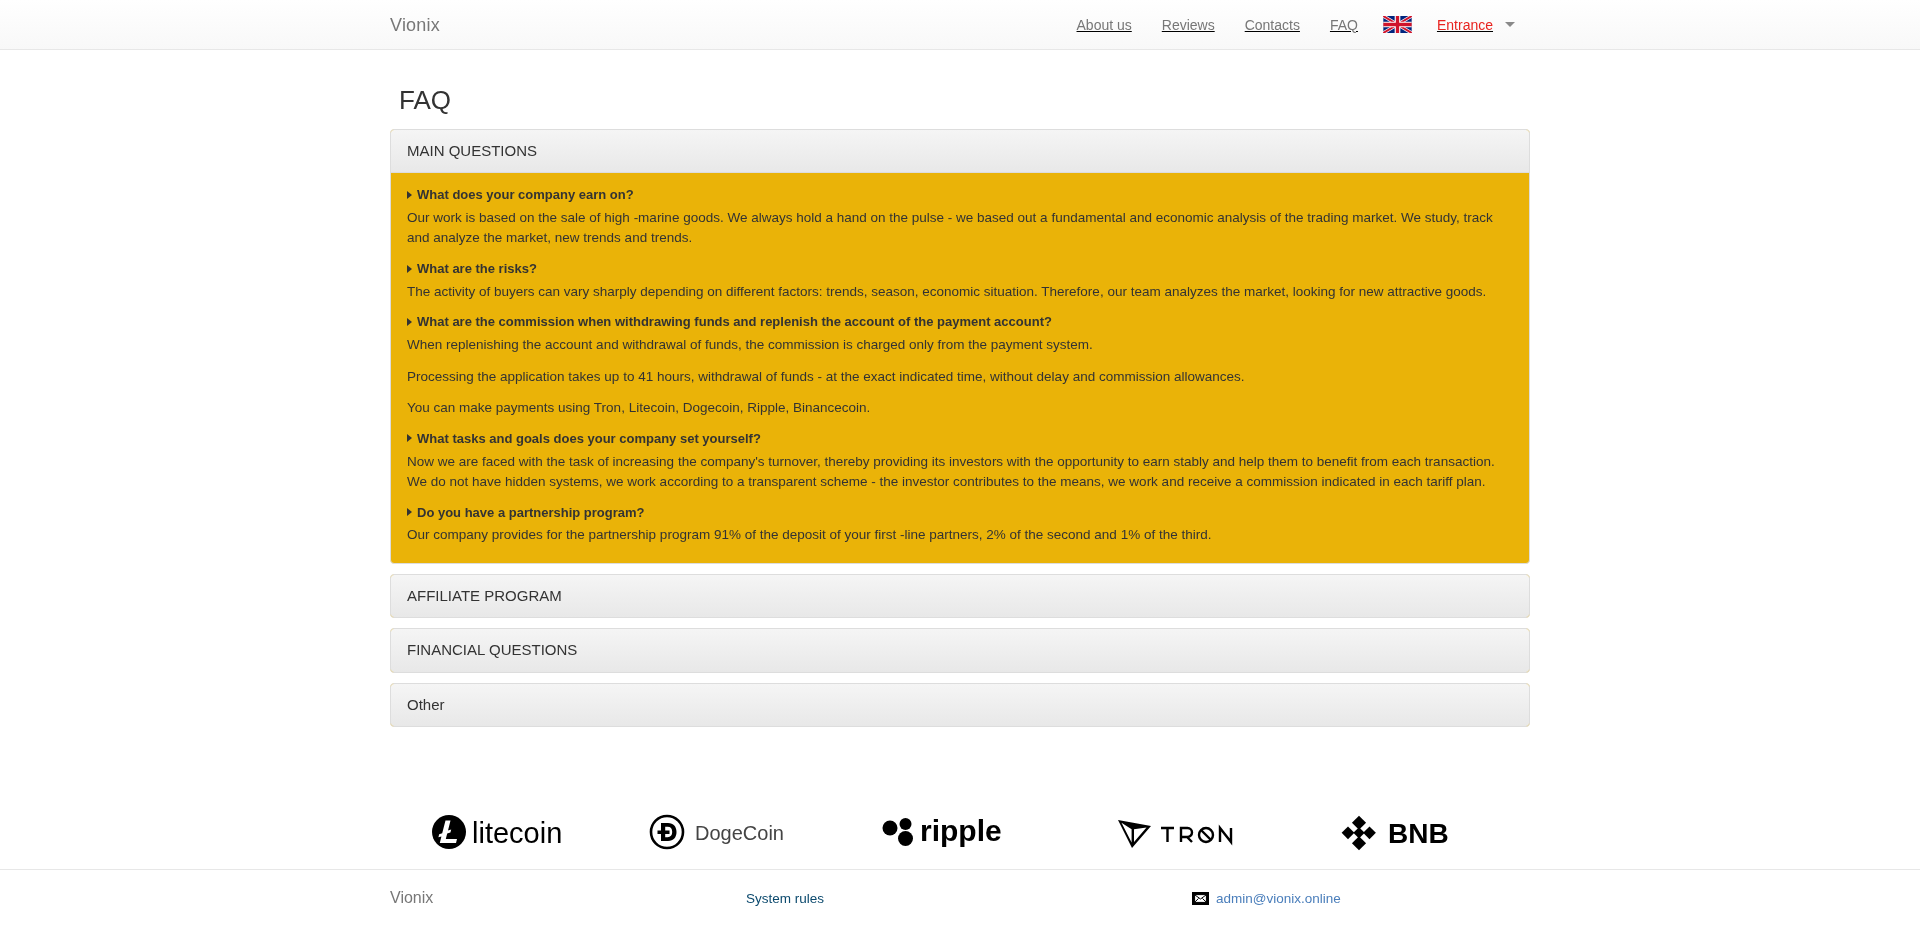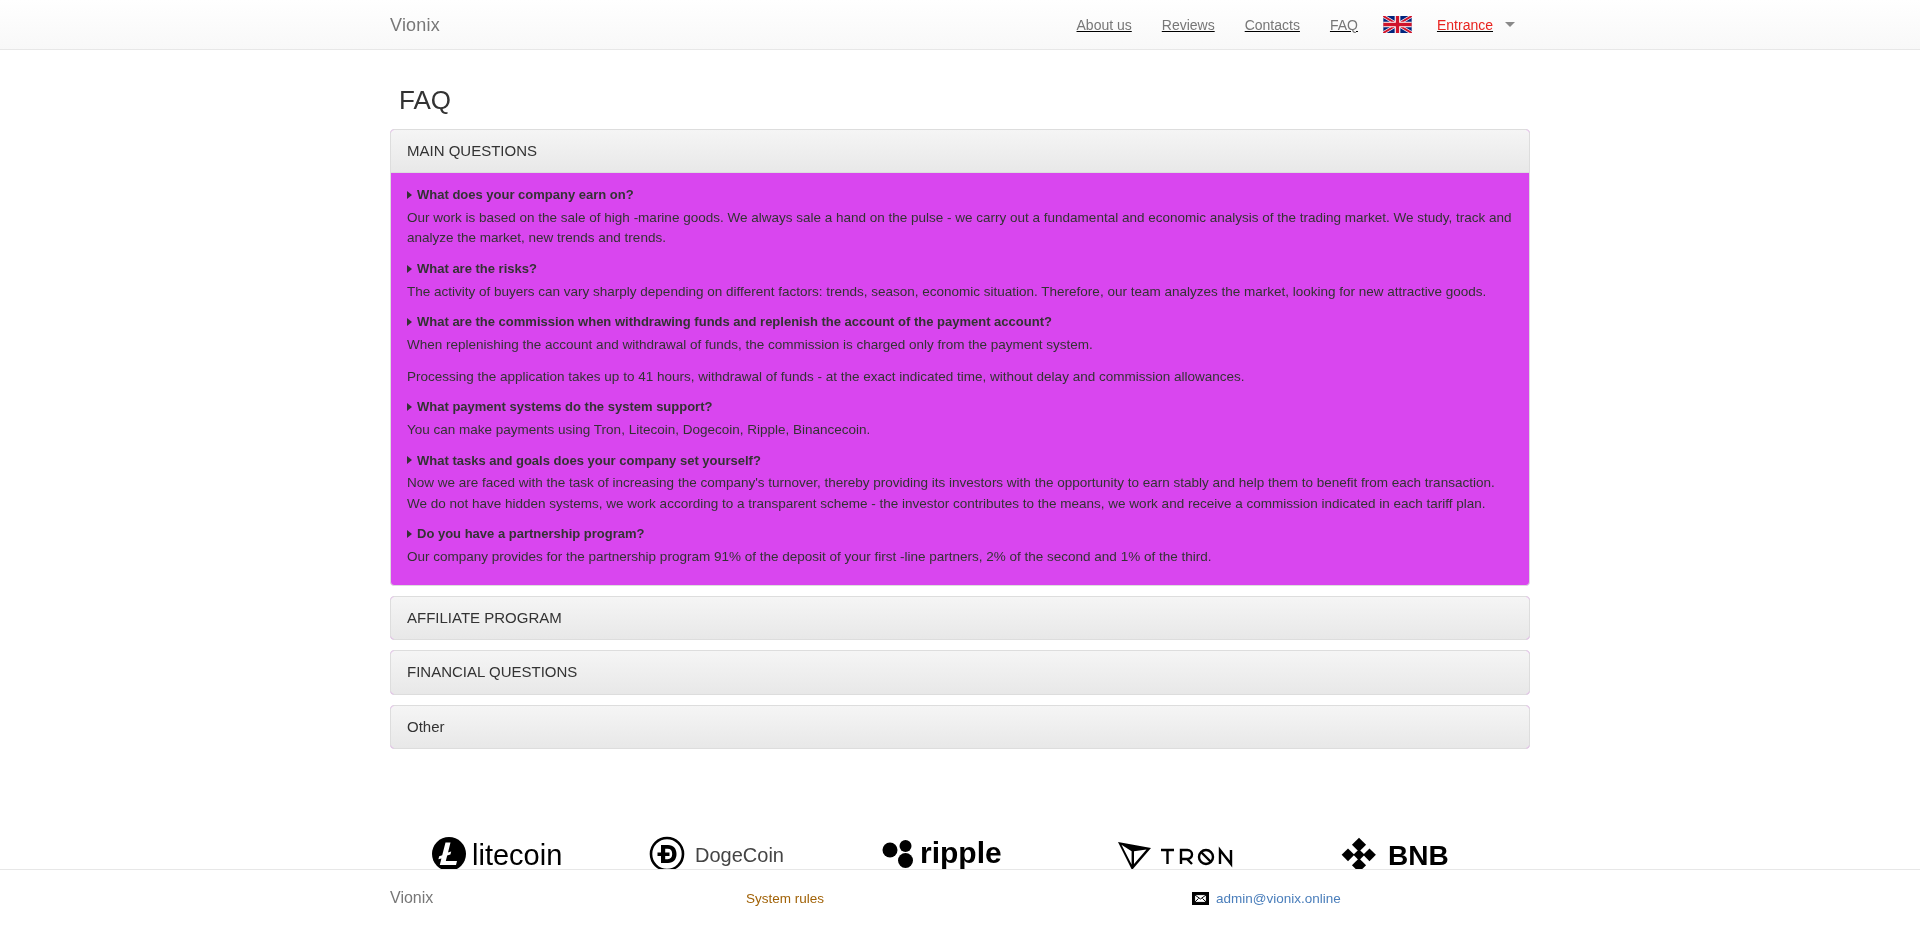--- a/index.html
+++ b/index.html
@@ -95,21 +95,21 @@
     font-weight: 400;
     margin: 36px 0 14px 9px;
     line-height: 1.1;
   }
 
   .accordion { margin: 0; }
 
   .panel {
     border: 1px solid #dddddd;
     border-radius: 4px;
-    background: #d946ef;
+    background: #eab308;
     margin-bottom: 10px;
   }
   .panel-heading {
     background: linear-gradient(to bottom, #f5f5f5 0%, #e8e8e8 100%);
     padding: 13px 16px;
     border-radius: 3px 3px 0 0;
     cursor: pointer;
     user-select: none;
   }
   .panel-heading.collapsed {
@@ -197,21 +197,21 @@
   }
   .footer-col.c1 { justify-content: flex-start; }
   .footer-col.c2 { justify-content: flex-start; padding-left: 18px; }
   .footer-col.c3 { justify-content: flex-start; padding-left: 108px; }
   .footer-brand {
     font-size: 16px;
     color: #777777;
   }
   .footer-link {
     font-size: 13.5px;
-    color: #a16207;
+    color: #0c4a6e;
     text-decoration: none;
   }
   .mail-icon {
     width: 17px; height: 13px;
     background: #000000;
     display: inline-flex;
     align-items: center;
     justify-content: center;
     margin-right: 7px;
     flex: none;
@@ -256,35 +256,34 @@
 <div class="container">
   <h1 class="page-title">FAQ</h1>
   <div class="accordion" id="accordion">
       <div class="panel">
         <div class="panel-heading">
           <h4 class="panel-title">MAIN QUESTIONS</h4>
         </div>
         <div class="panel-body">
           <div class="qa-item">
             <p class="question"><span class="q-marker"></span><span>What does your company earn on?</span></p>
-            <p class="answer">Our work is based on the sale of high -marine goods. We always sale a hand on the pulse - we carry out a fundamental and economic analysis of the trading market. We study, track and analyze the market, new trends and trends.</p>
+            <p class="answer">Our work is based on the sale of high -marine goods. We always hold a hand on the pulse - we based out a fundamental and economic analysis of the trading market. We study, track and analyze the market, new trends and trends.</p>
           </div>
           <div class="qa-item">
             <p class="question"><span class="q-marker"></span><span>What are the risks?</span></p>
             <p class="answer">The activity of buyers can vary sharply depending on different factors: trends, season, economic situation. Therefore, our team analyzes the market, looking for new attractive goods.</p>
           </div>
           <div class="qa-item">
             <p class="question"><span class="q-marker"></span><span>What are the commission when withdrawing funds and replenish the account of the payment account?</span></p>
             <p class="answer">When replenishing the account and withdrawal of funds, the commission is charged only from the payment system.</p>
           </div>
           <div class="qa-item">
             <p class="answer">Processing the application takes up to 41 hours, withdrawal of funds - at the exact indicated time, without delay and commission allowances.</p>
           </div>
           <div class="qa-item">
-            <p class="question"><span class="q-marker"></span><span>What payment systems do the system support?</span></p>
             <p class="answer">You can make payments using Tron, Litecoin, Dogecoin, Ripple, Binancecoin.</p>
           </div>
           <div class="qa-item">
             <p class="question"><span class="q-marker"></span><span>What tasks and goals does your company set yourself?</span></p>
             <p class="answer">Now we are faced with the task of increasing the company's turnover, thereby providing its investors with the opportunity to earn stably and help them to benefit from each transaction. We do not have hidden systems, we work according to a transparent scheme - the investor contributes to the means, we work and receive a commission indicated in each tariff plan.</p>
           </div>
           <div class="qa-item">
             <p class="question"><span class="q-marker"></span><span>Do you have a partnership program?</span></p>
             <p class="answer">Our company provides for the partnership program 91% of the deposit of your first -line partners, 2% of the second and 1% of the third.</p>
           </div>

